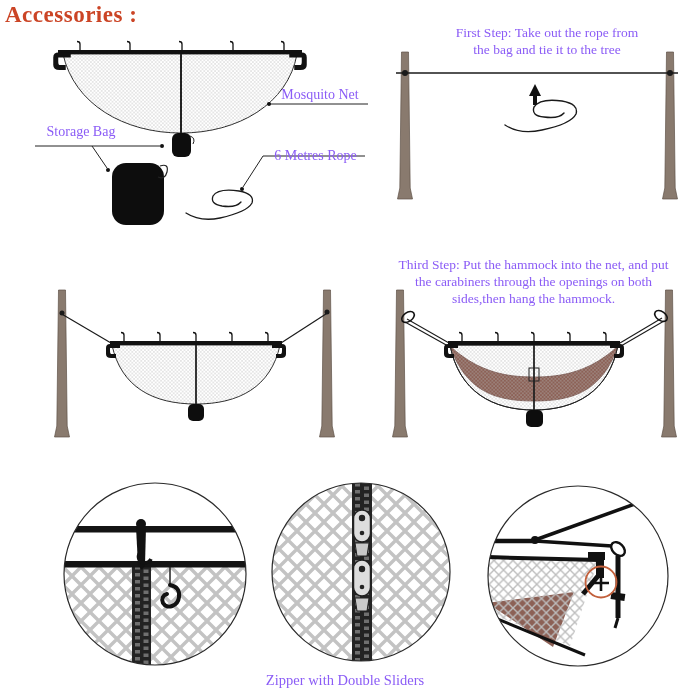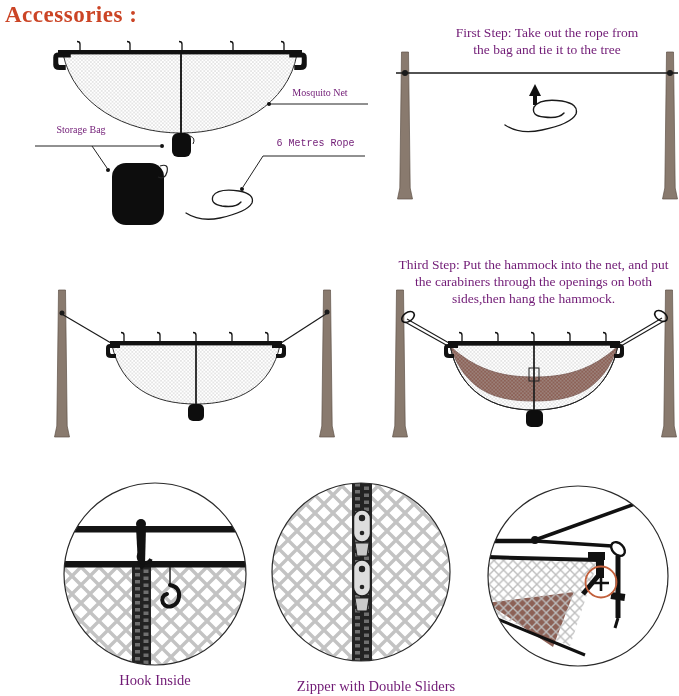--- a/index.html
+++ b/index.html
@@ -1,31 +1,31 @@
 <!DOCTYPE html>
 <html><head>
 <meta charset="utf-8">
 <style>
   html,body{margin:0;padding:0;background:#ffffff;}
   #page{position:relative;width:679px;height:696px;background:#fff;overflow:hidden;
         font-family:"Liberation Serif","DejaVu Serif",serif;border-radius:28px;}
   #art{position:absolute;left:0;top:0;}
-  .txt{position:absolute;color:#701a75;}
+  .txt{position:absolute;color:#8b5cf6;}
   .title{left:5px;top:2px;font-size:23px;font-weight:700;color:#cb4425;letter-spacing:.5px;}
   .caption{font-size:13.5px;line-height:17px;text-align:center;white-space:pre-line;}
   .cap-first{left:415px;top:24px;width:264px;}
   .cap-second{left:42px;top:264px;width:318px;}
   .cap-third{left:388px;top:256px;width:291px;}
-  .lbl{font-size:10px;text-align:center;}
+  .lbl{font-size:14px;text-align:center;}
   .lbl-mosq{left:270px;top:87px;width:100px;}
   .lbl-bag{left:36px;top:124px;width:90px;}
-  .lbl-rope{left:264px;top:138px;width:103px;font-family:Liberation Mono, monospace;}
+  .lbl-rope{left:264px;top:148px;width:103px;}
   .detail-lbl{font-size:14.5px;text-align:center;top:672px;}
   .dl-hook{left:65px;width:180px;}
-  .dl-zip{left:271px;width:210px;margin-top:6px;}
+  .dl-zip{left:240px;width:210px;}
   .dl-tight{left:486px;width:190px;}
 </style>
 </head>
 <body>
 
 <div id="page">
 
   <svg id="art" width="679" height="696" viewBox="0 0 679 696">
     <defs>
       <pattern id="dots" width="3.6" height="3.6" patternUnits="userSpaceOnUse">
@@ -226,15 +226,14 @@
   <div class="txt caption cap-first">First Step: Take out the rope from
 the bag and tie it to the tree</div>
   <div class="txt caption cap-third">Third Step: Put the hammock into the net, and put
 the carabiners through the openings on both
 sides,then hang the hammock.</div>
 
   <div class="txt lbl lbl-mosq">Mosquito Net</div>
   <div class="txt lbl lbl-bag">Storage Bag</div>
   <div class="txt lbl lbl-rope">6 Metres Rope</div>
 
-  <div class="txt detail-lbl dl-hook">Hook Inside</div>
   <div class="txt detail-lbl dl-zip">Zipper with Double Sliders</div>
 </div>
 
 </body></html>

